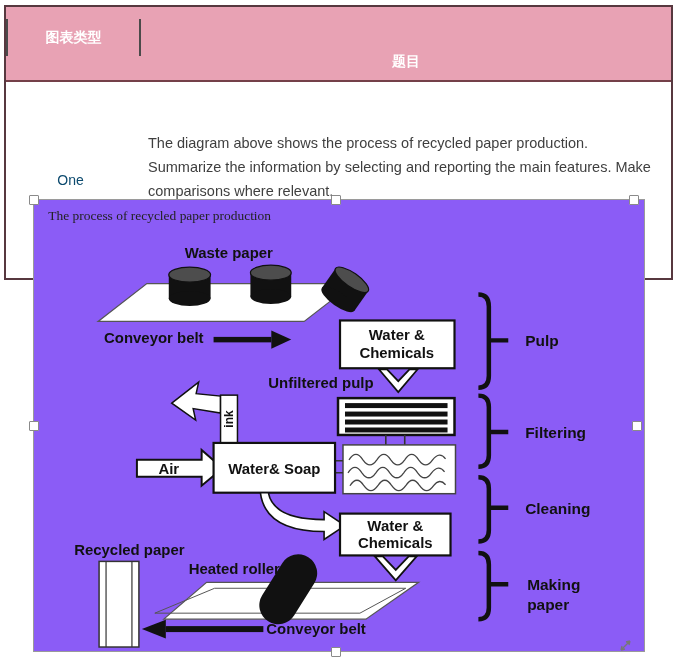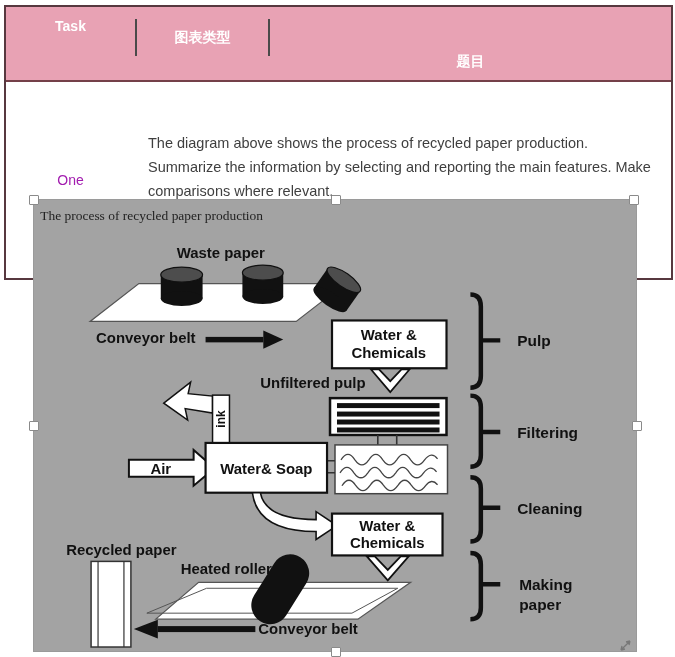--- a/index.html
+++ b/index.html
@@ -10,48 +10,47 @@
   .task-table{position:absolute;left:4px;top:5px;width:665px;
               border:2px solid #57383f;background:#fff;}
   .thead{display:flex;background:#e8a2b4;border-bottom:2px solid #744049;}
   .th{color:#fff;font-weight:700;font-size:14px;display:flex;
       align-items:center;justify-content:center;height:37px;}
   .c1{width:129px;}
   .c2{width:131px;border-left:2px solid #4a4a4a;border-right:2px solid #4a4a4a;margin-top:12px;}
   .c3{flex:1;margin-top:36px;}
   .tbody{display:flex;background:#fff;}
   .td{display:flex;align-items:center;justify-content:center;
-      color:#a21caf;font-size:14px;min-height:137px;}
+      color:#0c4a6e;font-size:14px;min-height:137px;}
   .prompt{display:block;padding:13px 16px 10px 13px;color:#3f3f3f;
           font-size:14.5px;line-height:24px;justify-content:flex-start;}
 
   
   .figure{position:absolute;left:33px;top:199px;width:602px;height:451px;
-          border:1px solid #9a9a9a;background:#a3a3a3;}
+          border:1px solid #9a9a9a;background:#8b5cf6;padding-left:8px;}
   .figure svg{display:block;}
 
   
   .handle{position:absolute;width:8px;height:8px;background:#fff;
           border:1px solid #8a8a8a;border-radius:1px;z-index:5;}
   .resize-glyph{position:absolute;z-index:5;}
 
   text{fill:#111;}
   .dlabel{font-weight:700;font-size:15px;font-family:"Liberation Sans",sans-serif;}
   .dstage{font-weight:700;font-size:15.5px;font-family:"Liberation Sans",sans-serif;}
   .dtitle{font-family:"Liberation Serif",serif;font-size:13.5px;fill:#222;}
   .inktxt{font-weight:600;font-size:12px;font-family:"Liberation Sans",sans-serif;}
 </style>
 </head>
 <body>
 
 <div class="stage">
 
   <div class="task-table">
     <div class="thead">
-      <div class="th c1">Task</div>
       <div class="th c2">图表类型</div>
       <div class="th c3">题目</div>
     </div>
     <div class="tbody">
       <div class="td c1">One</div>
       <div class="td c3 prompt">The diagram above shows the process of recycled paper production. Summarize the information by selecting and reporting the main features. Make comparisons where relevant.</div>
     </div>
   </div>
 
   <div class="figure">

